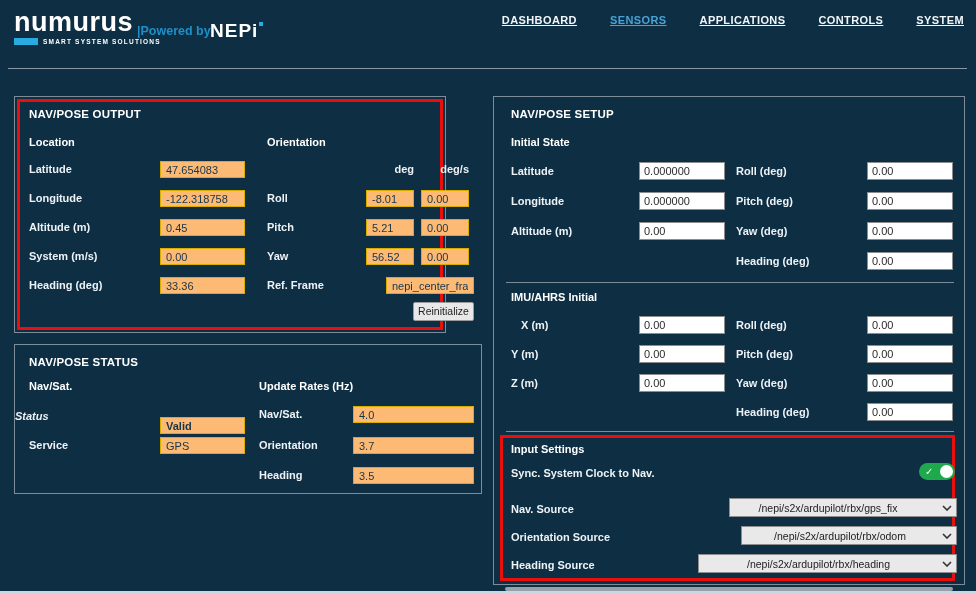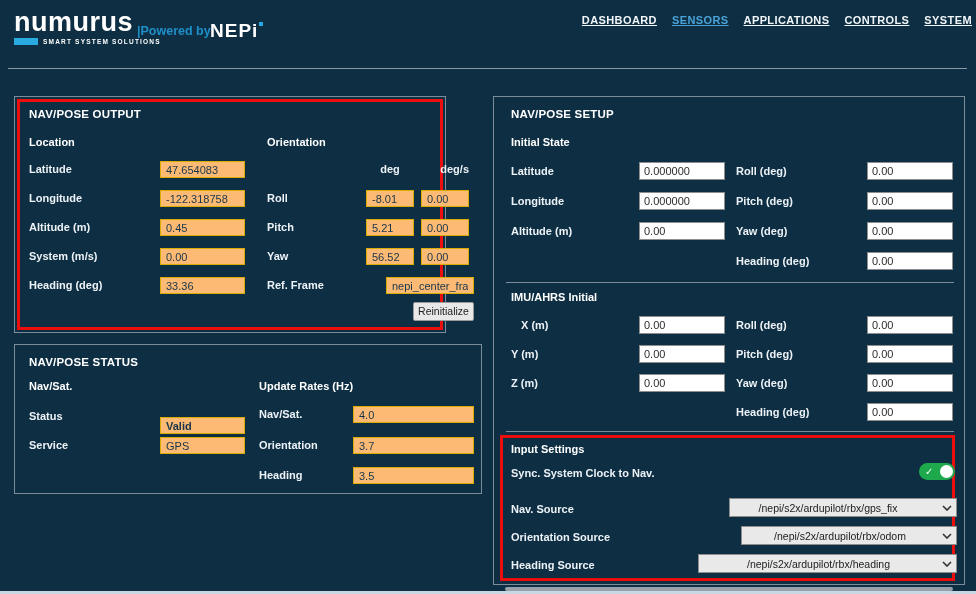--- a/index.html
+++ b/index.html
@@ -14,21 +14,21 @@
   
   #logo { position:absolute; left:14px; top:8px; width:270px; height:44px; }
   .brand-name { position:absolute; left:0; top:0; font-size:27px; font-weight:700; color:#ffffff; letter-spacing:0.5px; line-height:28px; }
   .tag-row { position:absolute; left:0; top:30px; display:flex; align-items:center; gap:5px; }
   .tag-bar { width:24px; height:7px; background:#29abe2; }
   .tag-text { font-size:6.5px; font-weight:700; letter-spacing:1.2px; color:#ffffff; }
   .powered { position:absolute; left:123px; top:16px; font-size:12.5px; font-weight:700; color:#1e8fc9; }
   .nepi { position:absolute; left:196px; top:12px; font-size:19px; font-weight:700; color:#ffffff; letter-spacing:1px; }
   .nepi-dot { position:absolute; left:245px; top:14px; width:4px; height:4px; background:#29abe2; }
 
-  #topnav { position:absolute; top:14px; right:4px; display:flex; gap:15px; }
+  #topnav { position:absolute; top:14px; right:12px; display:flex; gap:33px; }
   #topnav a { font-size:11px; font-weight:700; letter-spacing:0.4px; color:#f2f6f9; text-decoration:underline; cursor:pointer; }
   #topnav a.active { color:#4aa3d8; }
 
   .hr-sep { position:absolute; left:8px; top:68px; width:959px; height:1px; background:#8a98a5; }
 
   
   .panel { position:absolute; border:1px solid #7d8c99; background:#0d2e43; }
   .redbox { position:absolute; border:3px solid #ea0e0c; pointer-events:none; }
   .ptitle { position:absolute; font-size:11.5px; font-weight:700; color:#ffffff; letter-spacing:0.2px; }
   .shead  { position:absolute; font-size:11px;  font-weight:700; color:#ffffff; }
@@ -111,21 +111,21 @@
 
     <div class="lbl" style="left:14px; top:122px;">Altitude (m)</div>
     <input class="yfield" style="left: 145px; top: 122px; width: 85px;" readonly="" value="0.45">
 
     <div class="lbl" style="left:14px; top:151px;">System (m/s)</div>
     <input class="yfield" style="left: 145px; top: 151px; width: 85px;" readonly="" value="0.00">
 
     <div class="lbl" style="left:14px; top:180px;">Heading (deg)</div>
     <input class="yfield" style="left: 145px; top: 180px; width: 85px;" readonly="" value="33.36">
 
-    <div class="lbl" style="left:351px; top:64px; width:48px; text-align:center;">deg</div>
+    <div class="lbl" style="left:351px; top:64px; width:48px; text-align:right;">deg</div>
     <div class="lbl" style="left:406px; top:64px; width:48px; text-align:right;">deg/s</div>
 
     <div class="lbl" style="left:252px; top:93px;">Roll</div>
     <input class="yfield" style="left: 351px; top: 93px; width: 48px;" readonly="" value="-8.01">
     <input class="yfield" style="left: 406px; top: 93px; width: 48px;" readonly="" value="0.00">
 
     <div class="lbl" style="left:252px; top:122px;">Pitch</div>
     <input class="yfield" style="left: 351px; top: 122px; width: 48px;" readonly="" value="5.21">
     <input class="yfield" style="left: 406px; top: 122px; width: 48px;" readonly="" value="0.00">
 
@@ -138,21 +138,21 @@
 
     <button class="btn" style="left:398px; top:205px; width:61px;">Reinitialize</button>
   </div>
 
   <div class="panel" style="left:14px; top:344px; width:468px; height:150px;">
     <div class="ptitle" style="left:14px; top:11px;">NAV/POSE STATUS</div>
 
     <div class="shead" style="left:14px; top:35px;">Nav/Sat.</div>
     <div class="shead" style="left:244px; top:35px;">Update Rates (Hz)</div>
 
-    <div class="lbl" style="left:14px; top:63px;">Status</div>
+    <div class="lbl" style="left:0; top:63px;font-style:italic;">Status</div>
     <input class="yfield" style="left: 145px; top: 72px; width: 85px; font-weight: bold;" readonly="" value="Valid">
 
     <div class="lbl" style="left:14px; top:92px;">Service</div>
     <input class="yfield" style="left: 145px; top: 92px; width: 85px;" readonly="" value="GPS">
 
     <div class="lbl" style="left:244px; top:61px;">Nav/Sat.</div>
     <input class="yfield" style="left: 338px; top: 61px; width: 121px;" readonly="" value="4.0">
 
     <div class="lbl" style="left:244px; top:92px;">Orientation</div>
     <input class="yfield" style="left: 338px; top: 92px; width: 121px;" readonly="" value="3.7">

